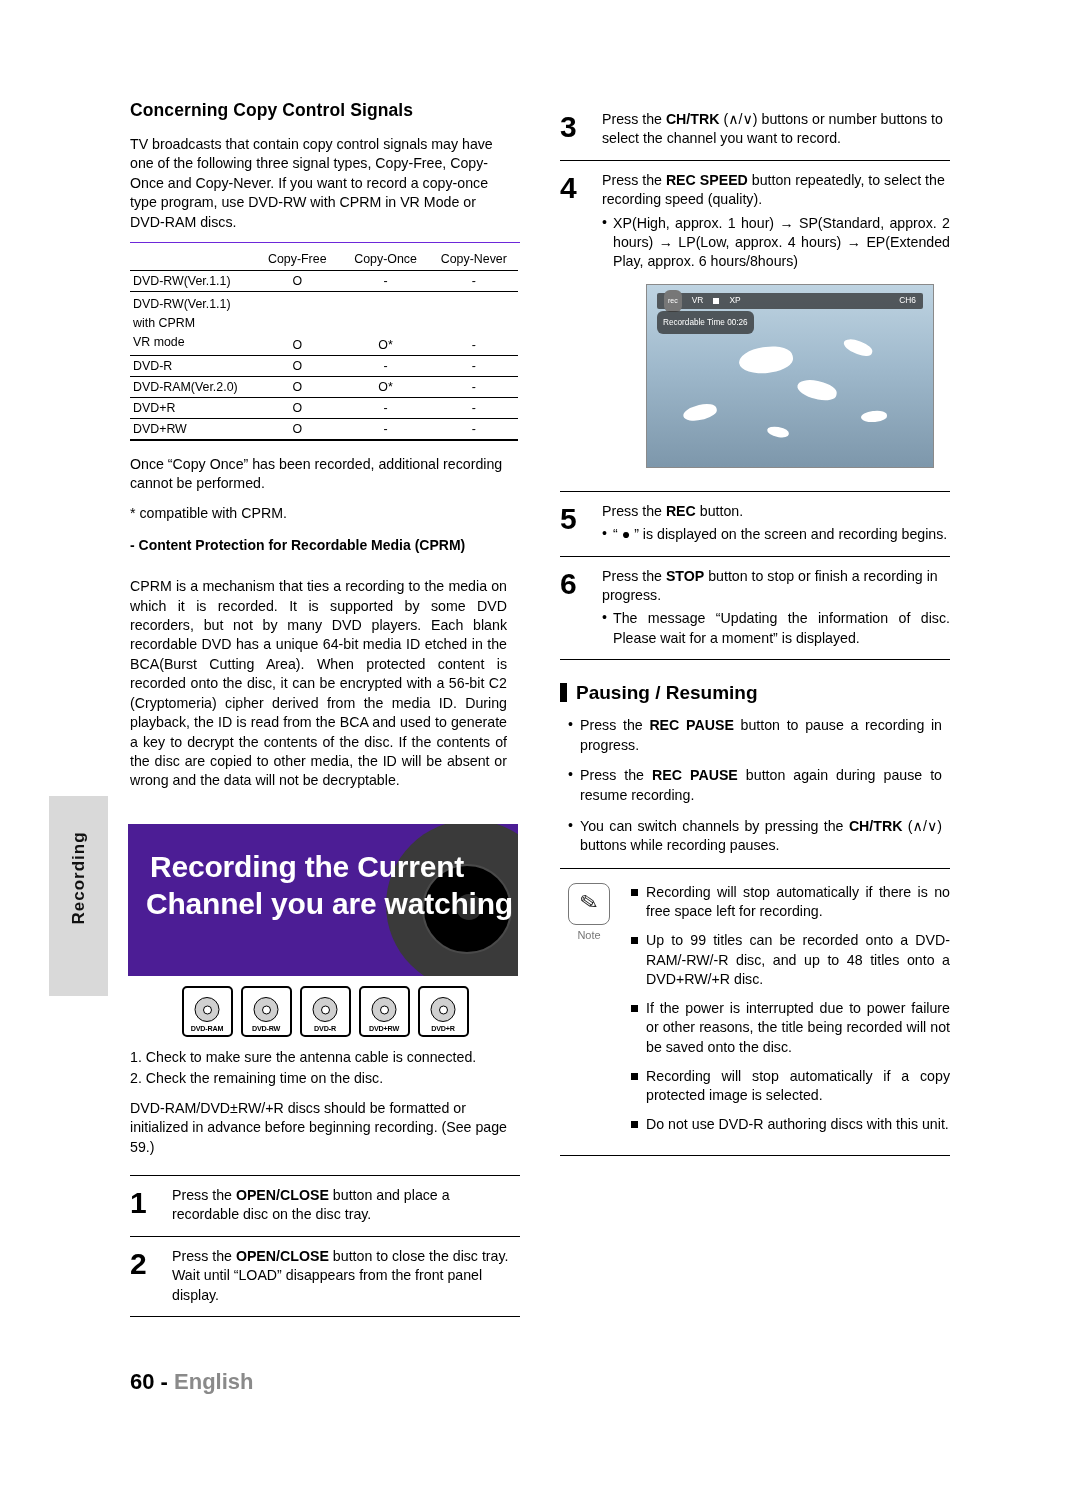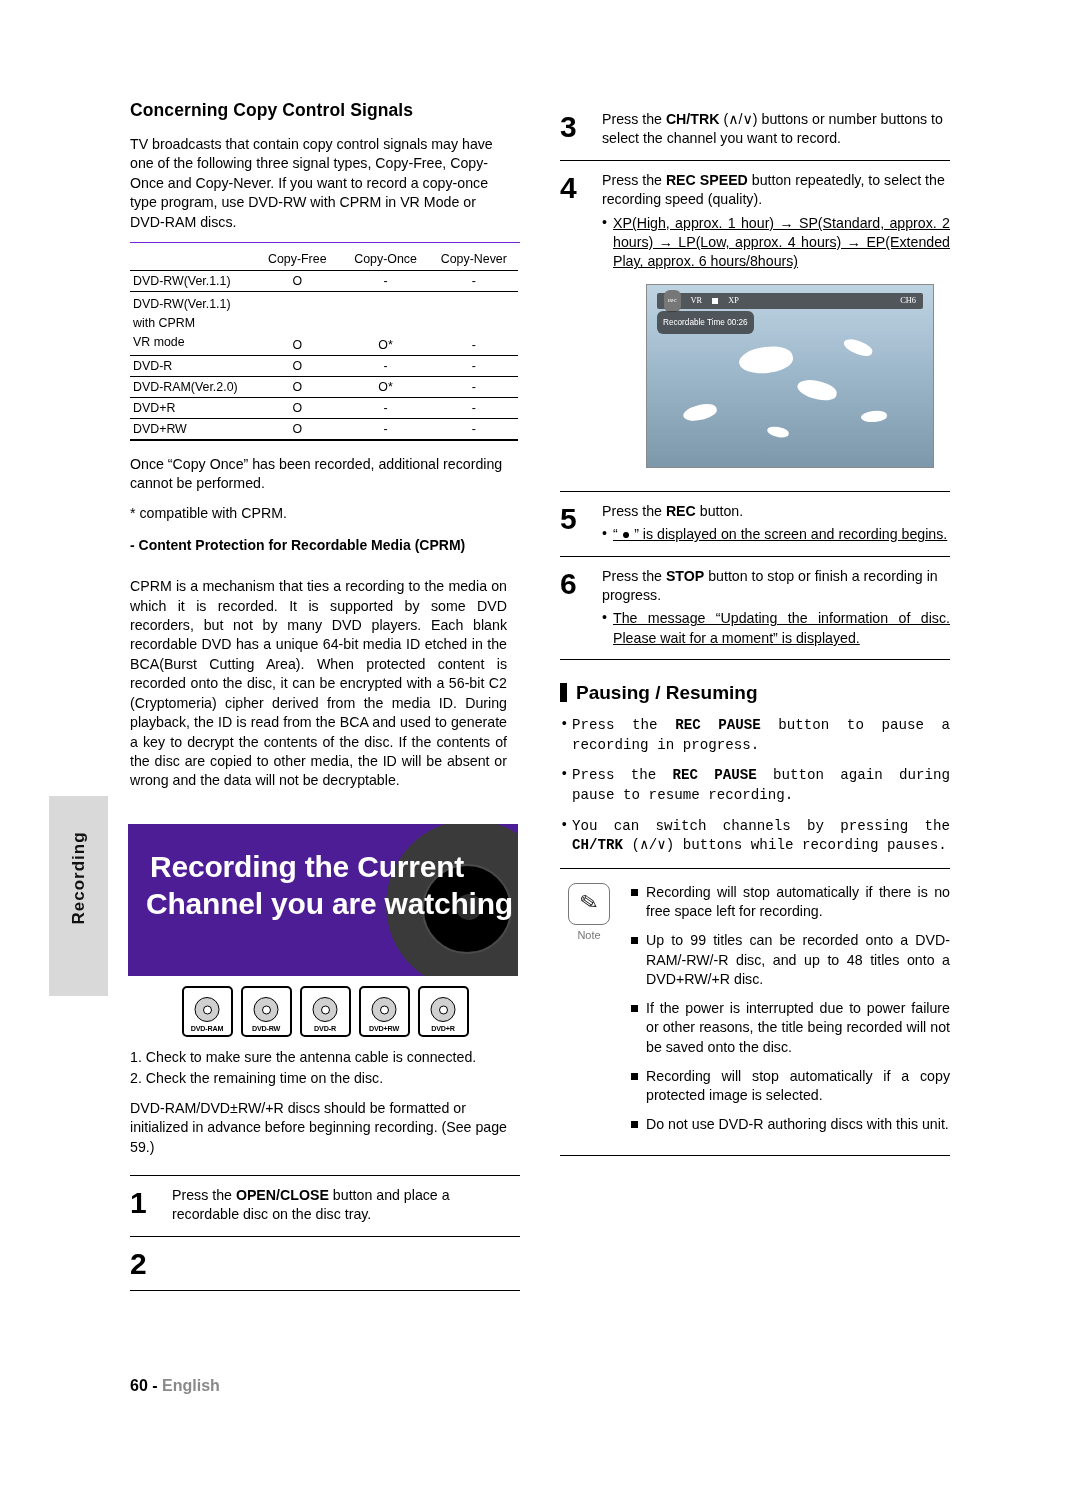--- a/index.html
+++ b/index.html
@@ -218,21 +218,20 @@
     font-size: 14.2px;
     line-height: 19.4px;
     flex: 1;
   }
   .step .txt b { font-weight: bold; }
 
   ul.dots {
     list-style: none;
     margin: 4px 0 0 0;
     padding: 0;
-    text-decoration: underline;
   }
   ul.dots li {
     font-size: 14.2px;
     line-height: 19.4px;
     padding-left: 11px;
     position: relative;
     text-align: justify;
   }
   ul.dots li:before {
     content: "\2022";
@@ -257,21 +256,20 @@
     right: 10px;
     height: 16px;
     background: rgba(40,40,40,.72);
     border-radius: 2px;
     display: flex;
     align-items: center;
     gap: 10px;
     padding: 0 7px;
     color: #fff;
     font-size: 8.4px;
-    font-family: Liberation Serif, serif;
   }
   .tv-osd .pill {
     background: #777;
     border-radius: 6px;
     padding: 1px 4px;
     font-size: 7px;
   }
   .tv-osd .sq {
     width: 6px; height: 6px;
     background: #fff;
@@ -308,23 +306,22 @@
   }
   h2.sec-title2:before {
     content: "";
     position: absolute;
     left: 0; top: 1px;
     width: 7px; height: 19px;
     background: #000;
   }
   ul.bullets {
     list-style: none;
-    margin: 0;
+    margin: 8px;
     padding: 0;
-    font-family: Liberation Mono, monospace;
   }
   ul.bullets li {
     font-size: 14.2px;
     line-height: 19.6px;
     padding-left: 12px;
     position: relative;
     margin-bottom: 11px;
     text-align: justify;
   }
   ul.bullets li:before {
@@ -386,21 +383,21 @@
     left: 1px; top: 6px;
     width: 7px; height: 7px;
     background: #000;
   }
 
   
   .footer {
     position: absolute;
     left: 130px;
     bottom: 92px;
-    font-size: 16px;
+    font-size: 22px;
     font-weight: bold;
   }
   .footer .eng {
     color: #8a8a8a;
     font-weight: bold;
   }
   b { font-weight: bold; }
 </style>
 </head>
 <body>
@@ -513,20 +510,21 @@
     <p class="body">2. Check the remaining time on the disc.</p>
     <p class="body">DVD-RAM/DVD±RW/+R discs should be formatted or initialized in advance before beginning recording. (See page 59.)</p>
 
     <div style="margin-top:18px" class="rule-top">
       <div class="step">
         <div class="num">1</div>
         <div class="txt">Press the <b>OPEN/CLOSE</b> button and place a recordable disc on the disc tray.</div>
       </div>
       <div class="step">
         <div class="num">2</div>
+        <div class="txt">Press the <b>OPEN/CLOSE</b> button to close the disc tray.<br>Wait until “LOAD” disappears from the front panel display.</div>
       </div>
     </div>
   </div>
 
   <div class="col-right">
 
     <div class="rule-top" style="border-top:0">
 
       <div class="step">
         <div class="num">3</div>

